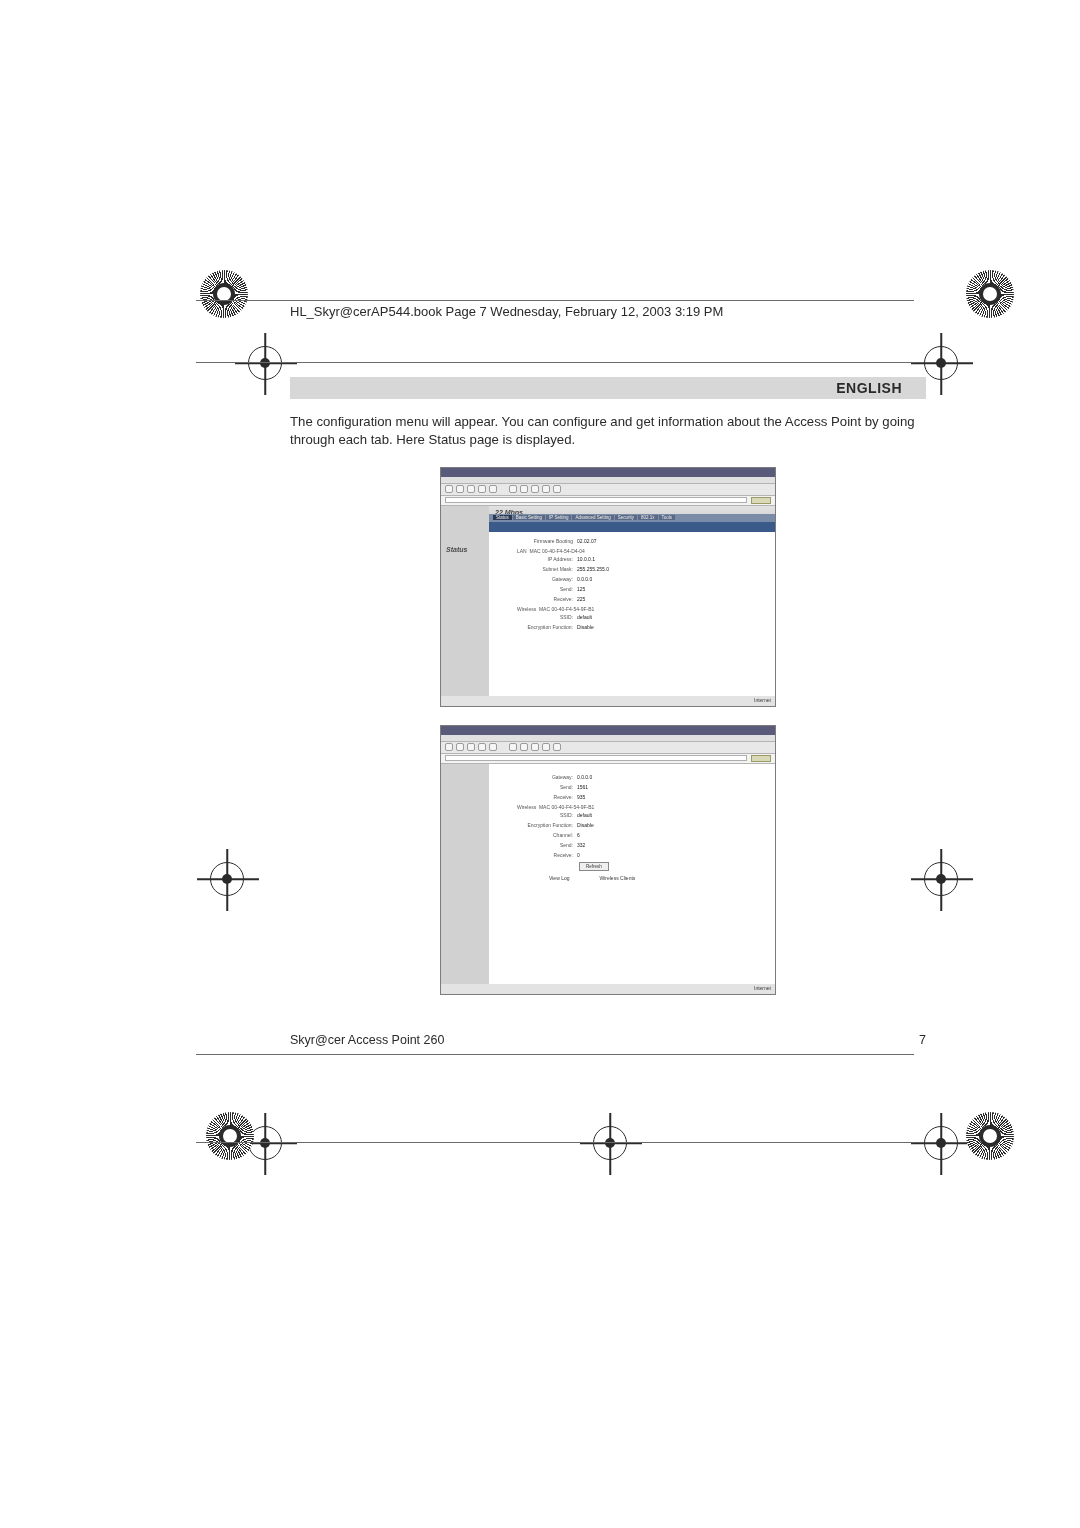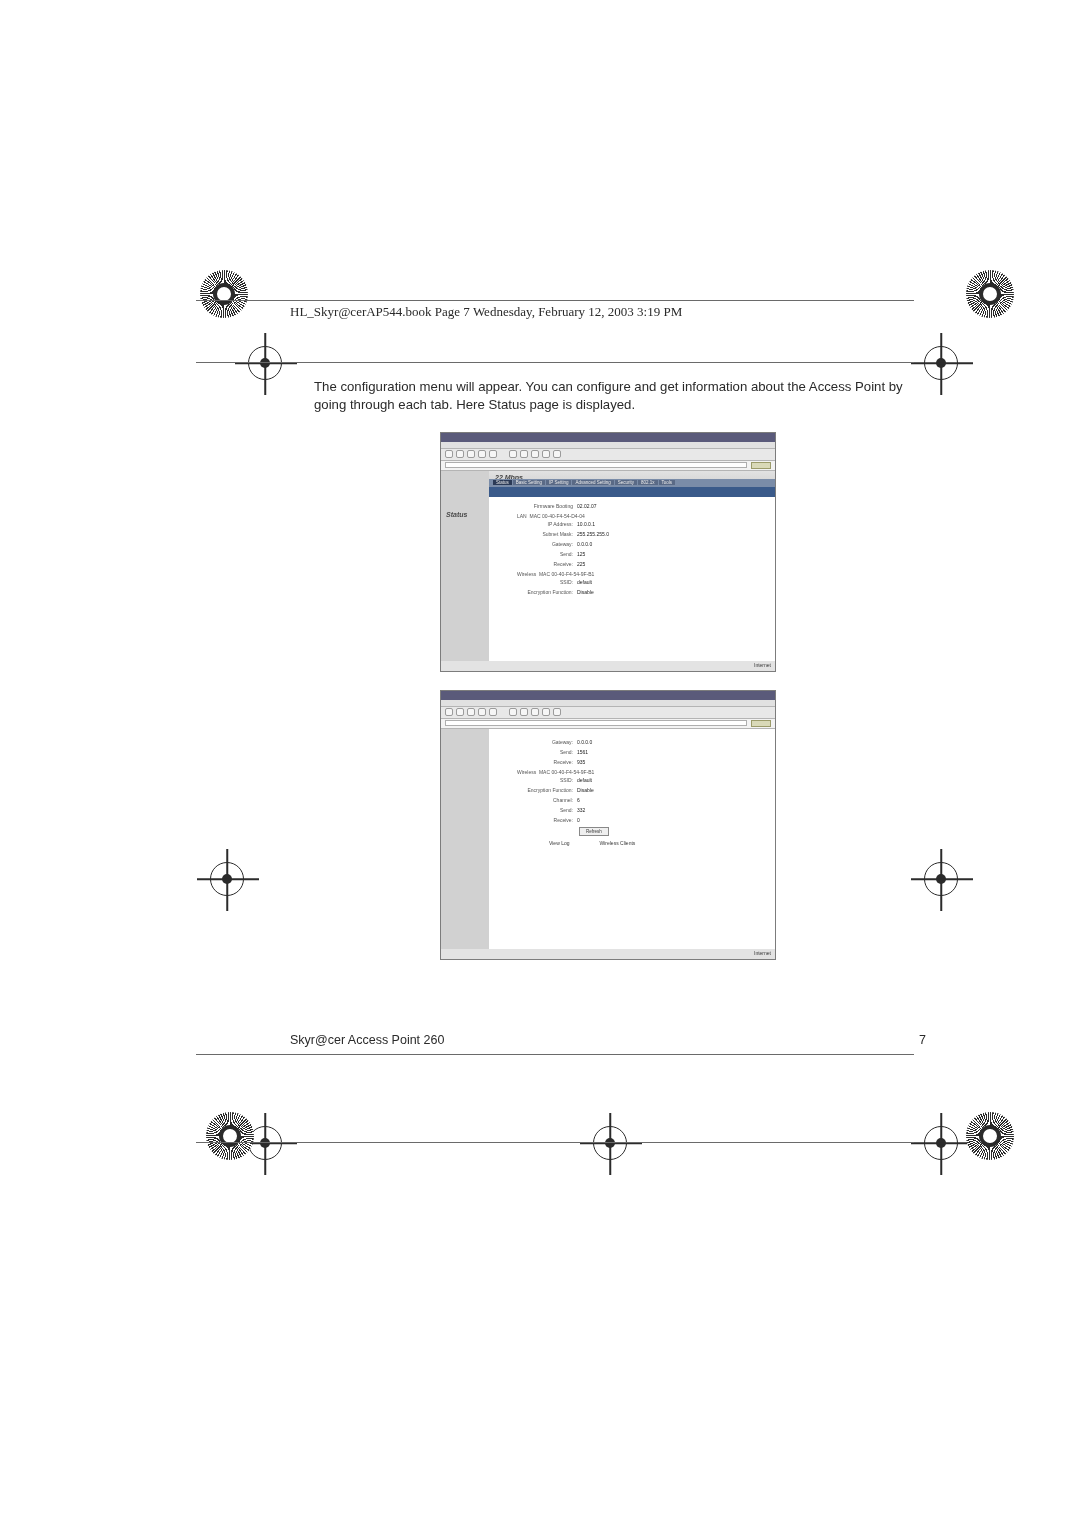--- a/index.html
+++ b/index.html
@@ -63,41 +63,40 @@
   #hr-bot2 { top:1142px; left:196px; width:718px; }
 
   
   #page {
     position:absolute;
     left:290px; top:298px;
     width:636px;
     height:766px;
   }
   #header-line {
-    font-family: Liberation Serif, serif;
+    font-family: Liberation Sans, sans-serif;
     font-size:13px;
     margin-top:6px;
     margin-bottom:58px;
   }
   #lang-bar {
     height:22px;
     background:#d7d7d7;
     display:flex;
     align-items:center;
     justify-content:flex-end;
     padding-right:24px;
     font-weight:bold;
     font-size:14px;
     letter-spacing:0.5px;
   }
   #body-text {
     font-size:13.2px;
     margin-top:14px;
     line-height:1.35;
-    margin-left:24px;
   }
 
   
   .shot {
     margin: 18px auto 0 auto;
     width: 336px;
     border:1px solid #7c7c7c;
     background:#cfcfcf;
     font-size:6px;
     color:#3a3a3a;
@@ -191,20 +190,23 @@
 <div id="reg-br-circle" class="reg-shape circle-radial"></div>
 
 <div id="hr-top1" class="hr"></div>
 <div id="hr-top2" class="hr"></div>
 <div id="hr-bot1" class="hr"></div>
 <div id="hr-bot2" class="hr"></div>
 
 <div id="page">
   <div id="header-line">HL_Skyr@cerAP544.book  Page 7  Wednesday, February 12, 2003  3:19 PM</div>
 
+  <div id="lang-bar">
+    <span>ENGLISH</span>
+  </div>
 
   <div id="body-text">The configuration menu will appear.  You can configure and get information about the Access Point by going through each tab. Here Status page is displayed.</div>
 
   <div class="shot" id="shot1">
     <div class="titlebar"></div>
     <div class="menus"></div>
     <div class="toolbar">
       <div class="btn"></div>
       <div class="btn"></div>
       <div class="btn"></div>

